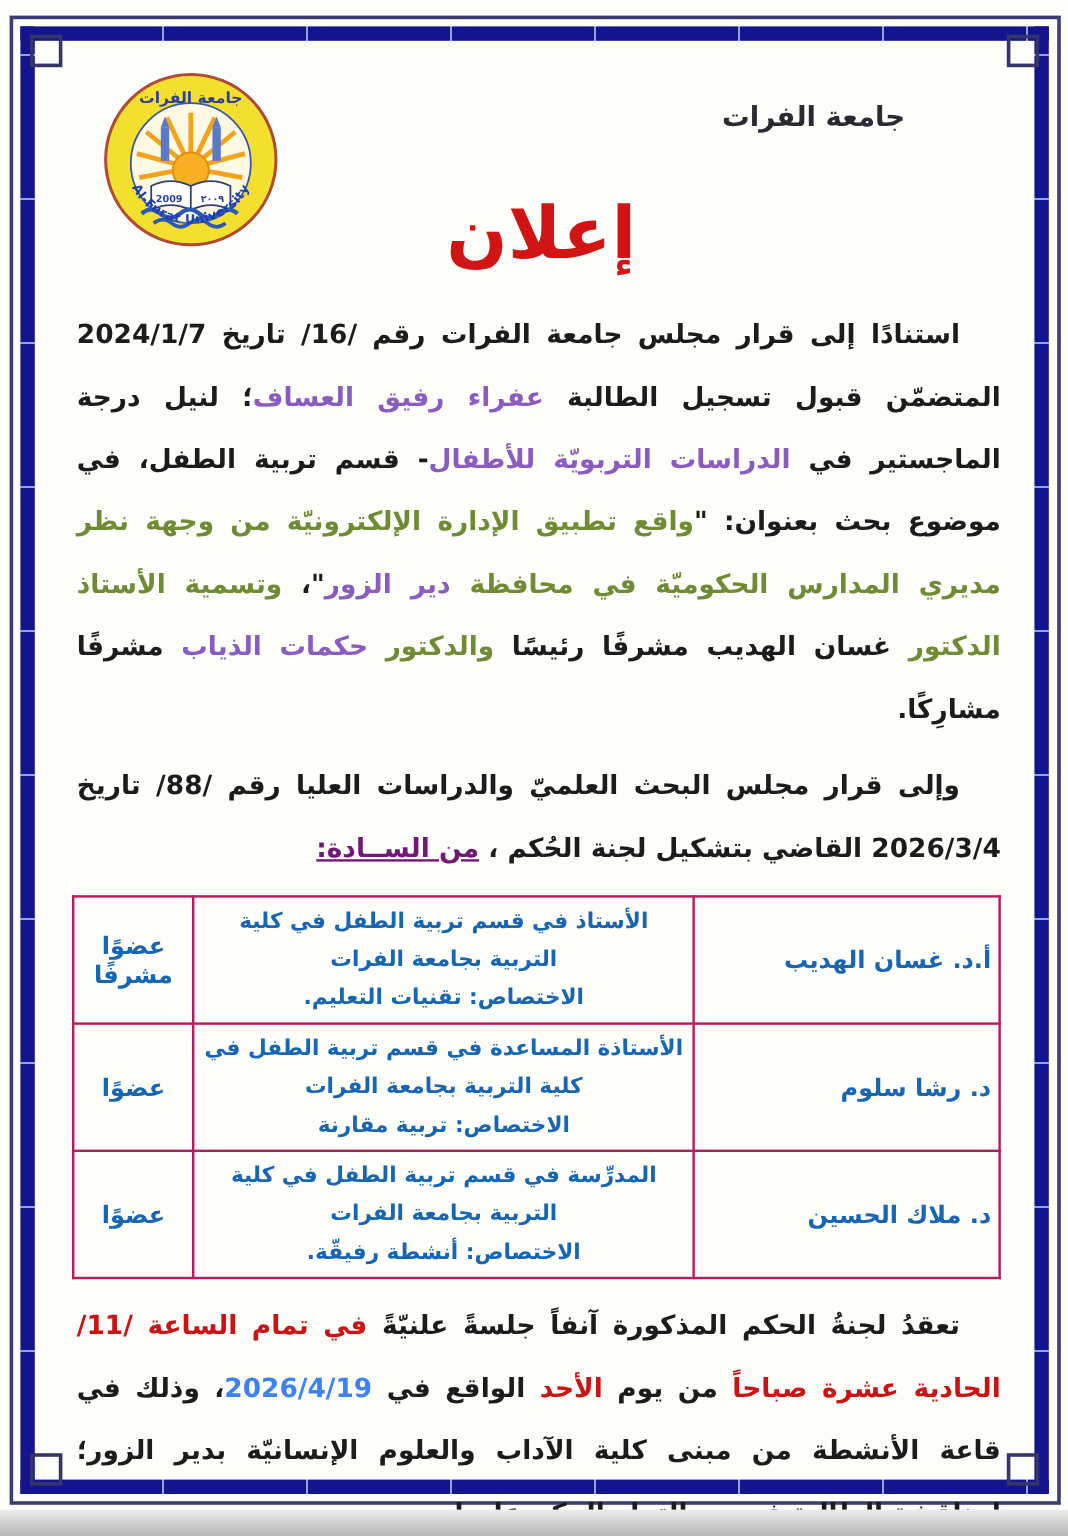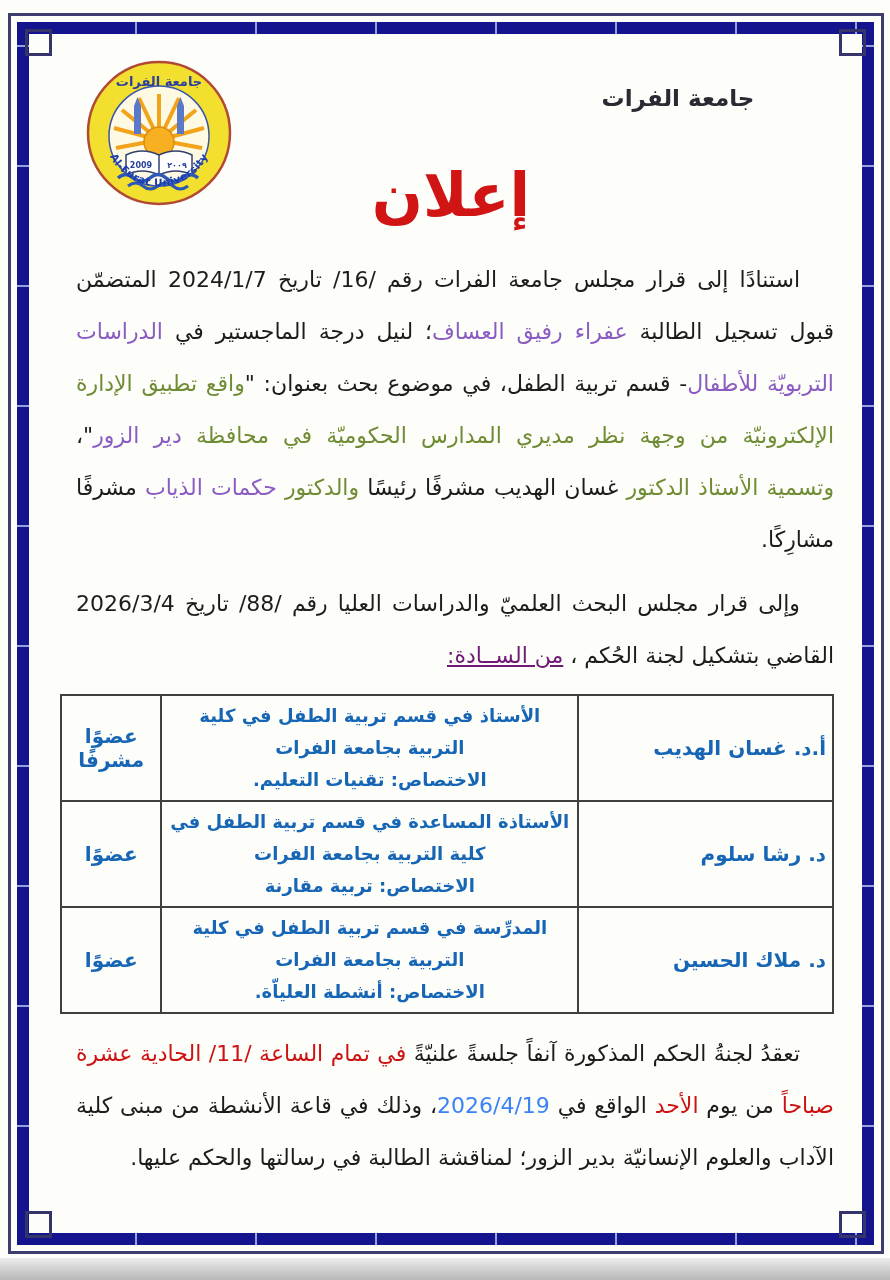--- a/index.html
+++ b/index.html
@@ -27,35 +27,35 @@
     text-align:center;font-weight:bold;font-size:23px;color:#2a2a33;line-height:44px;
   }
   .doc-title{
     position:absolute;left:12px;right:0;top:162px;text-align:center;
     color:#d11414;font-size:60px;font-weight:bold;line-height:1.1;
   }
 
   
   .content{position:absolute;top:254px;left:60px;right:56px;direction:rtl;color:#1c1c1c;}
   .para{
-    font-size:22px;font-weight:normal;line-height:52px;text-align:justify;
-    text-indent:34px;margin:0 0 12px 16px;
+    font-size:22px;font-weight:bold;line-height:52px;text-align:justify;
+    text-indent:34px;margin:0 0 12px 4px;
   }
   .purple{color:#8a5cc2;}
   .olive{color:#6f8c34;}
   .red{color:#cc1212;}
   .blue{color:#3b82f6;}
   .red-u{color:#701a75;text-decoration:underline;}
 
   
   table.committee{
     width:100%;border-collapse:collapse;direction:rtl;margin:6px 0 14px 0;
     color:#1766b5;font-weight:bold;text-align:center;
   }
-  table.committee td{border:2px solid #404040;padding:4px 6px;height:74px;}
+  table.committee td{border:2px solid #be185d;padding:4px 6px;height:74px;}
   td.member-name{width:33%;font-size:20px;text-align:right;}
   td.member-desc{width:54%;font-size:18px;line-height:32px;}
   td.member-role{width:13%;font-size:20px;text-align:center;}
 </style>
 </head>
 <body>
 
 <div class="page">
 
   <div class="frame-thin"></div>
@@ -135,21 +135,21 @@
         <td class="member-desc">
           <div>الأستاذة المساعدة في قسم تربية الطفل في كلية التربية بجامعة الفرات</div>
           <div>الاختصاص: تربية مقارنة</div>
         </td>
         <td class="member-role">عضوًا</td>
       </tr>
       <tr>
         <td class="member-name">د. ملاك الحسين</td>
         <td class="member-desc">
           <div>المدرِّسة في قسم تربية الطفل في كلية التربية بجامعة الفرات</div>
-          <div>الاختصاص: أنشطة العلياّة.</div>
+          <div>الاختصاص: أنشطة رفيقّة.</div>
         </td>
         <td class="member-role">عضوًا</td>
       </tr>
     </tbody>
       </table>
 
     <p class="para"><span>تعقدُ لجنةُ الحكم المذكورة آنفاً جلسةً علنيّةً </span><span class="red">في تمام الساعة /11/ الحادية عشرة صباحاً</span><span> من يوم </span><span class="red">الأحد</span><span> الواقع في </span><span class="blue">2026/4/19</span><span>، وذلك في قاعة الأنشطة من مبنى كلية الآداب والعلوم الإنسانيّة بدير الزور؛ لمناقشة الطالبة في رسالتها والحكم عليها.</span></p>
 
   </div>
 

